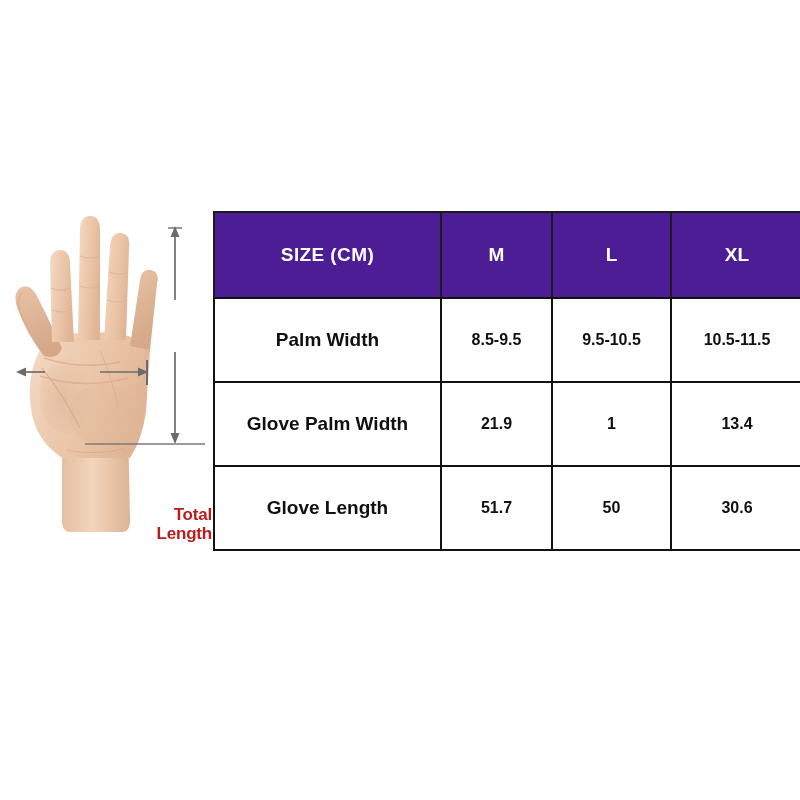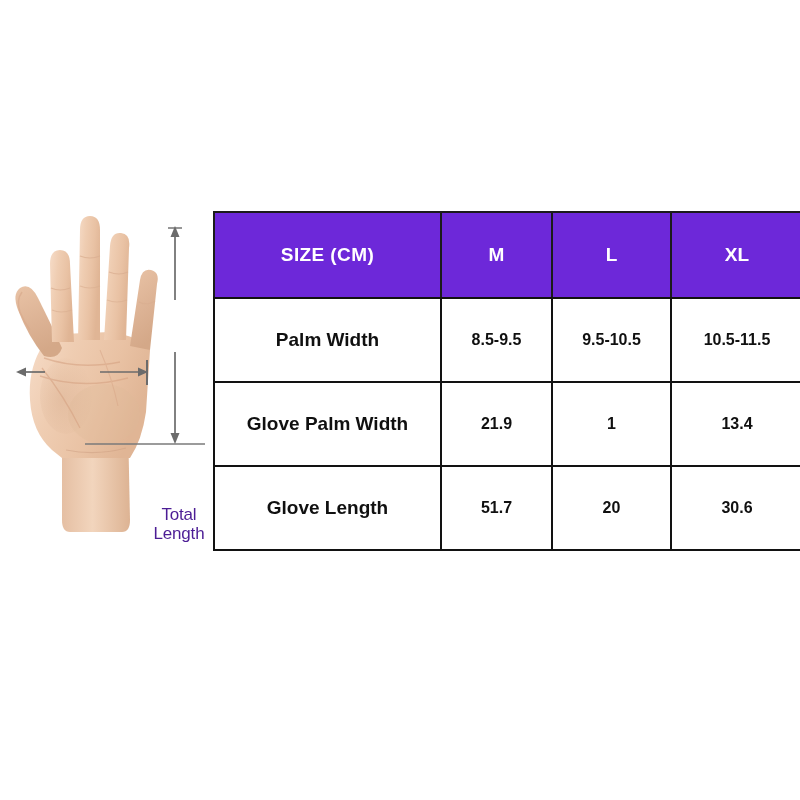--- a/index.html
+++ b/index.html
@@ -31,25 +31,25 @@
     height: 340px;
   }
   #hand-svg {
     position: absolute;
     left: 0;
     top: 0;
   }
 
   .dim-label {
     position: absolute;
-    color: #4c1d95;
-    font-weight: normal;
+    color: #b91c1c;
+    font-weight: bold;
     font-family: "Liberation Sans", sans-serif;
     line-height: 1.12;
-    text-align: center;
+    text-align: right;
     white-space: pre-line;
     letter-spacing: -0.2px;
   }
   #palm-width-label {
     left: 48px;
     top: 349px;
     width: 84px;
     font-size: 17px;
   }
   #total-length-label {
@@ -68,21 +68,21 @@
     border-collapse: collapse;
     table-layout: fixed;
   }
   #size-table th, #size-table td {
     border: 2px solid #121212;
     text-align: center;
     vertical-align: middle;
     font-family: "Liberation Sans", sans-serif;
   }
   #size-table thead th {
-    background: #6d28d9;
+    background: #4c1d95;
     color: #ffffff;
     height: 82px;
     border-color: #1b1b1b;
     border-bottom-color: #121212;
   }
   #size-table thead th.col-head-label {
     font-size: 19px;
     font-weight: bold;
     letter-spacing: 0.4px;
   }
@@ -241,19 +241,19 @@
       </tr>
       <tr>
         <td class="row-label c0">Glove Palm Width</td>
         <td class="row-value c1">21.9</td>
         <td class="row-value c2">1</td>
         <td class="row-value c3">13.4</td>
       </tr>
       <tr>
         <td class="row-label c0">Glove Length</td>
         <td class="row-value c1">51.7</td>
-        <td class="row-value c2">20</td>
+        <td class="row-value c2">50</td>
         <td class="row-value c3">30.6</td>
       </tr>
     </tbody>
   </table>
 
 </div>
 
 </body></html>

